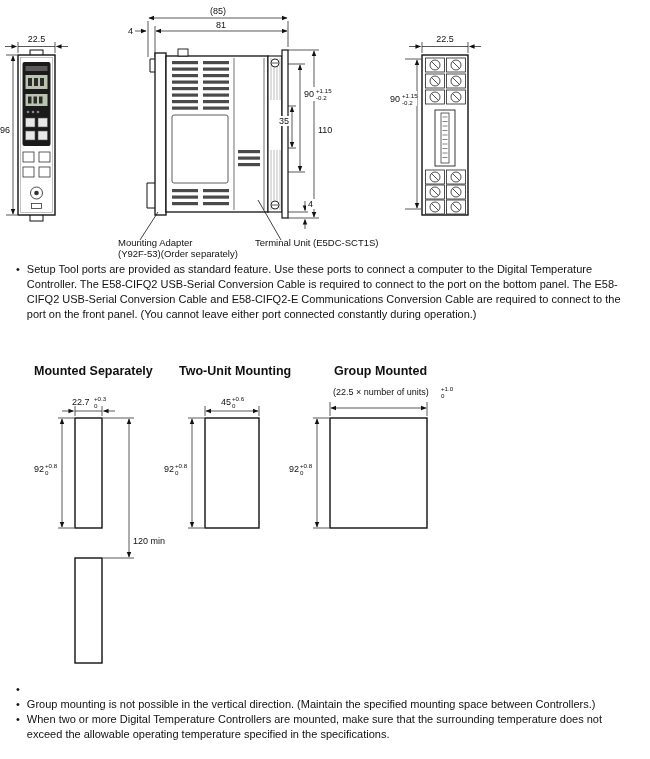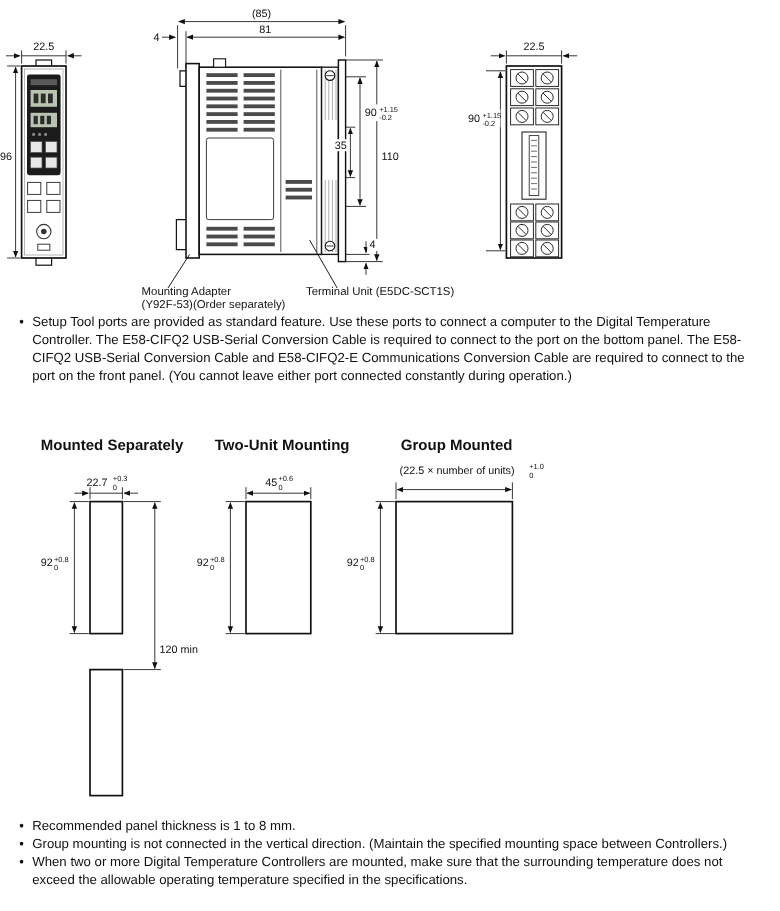--- a/index.html
+++ b/index.html
@@ -359,25 +359,24 @@
       </g>
       <text class="d" x="289" y="114">92</text>
       <text class="t" x="300" y="110">+0.8</text>
       <text class="t" x="300" y="117">0</text>
     </g>
   </svg>
 
   <div class="abs" style="left:16px; top:682px; width:620px;">
     <div class="note">
       <span class="bullet">•</span>
-      <span>Recommended panel thickness is 1 to 8 mm.</span>
     </div>
     <div class="note">
       <span class="bullet">•</span>
-      <span>Group mounting is not connected in the vertical direction. (Maintain the specified mounting space between Controllers.)</span>
+      <span>Group mounting is not possible in the vertical direction. (Maintain the specified mounting space between Controllers.)</span>
     </div>
     <div class="note">
       <span class="bullet">•</span>
       <span>When two or more Digital Temperature Controllers are mounted, make sure that the surrounding temperature does not exceed the allowable operating temperature specified in the specifications.</span>
     </div>
   </div>
 
 </div>
 
 </body></html>

